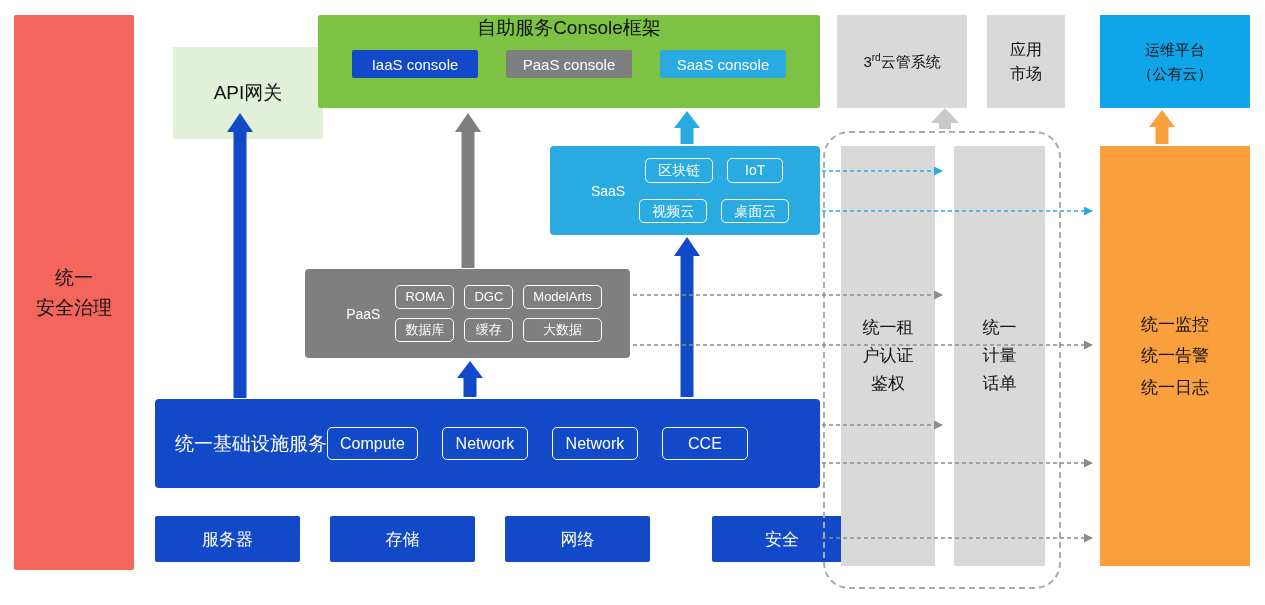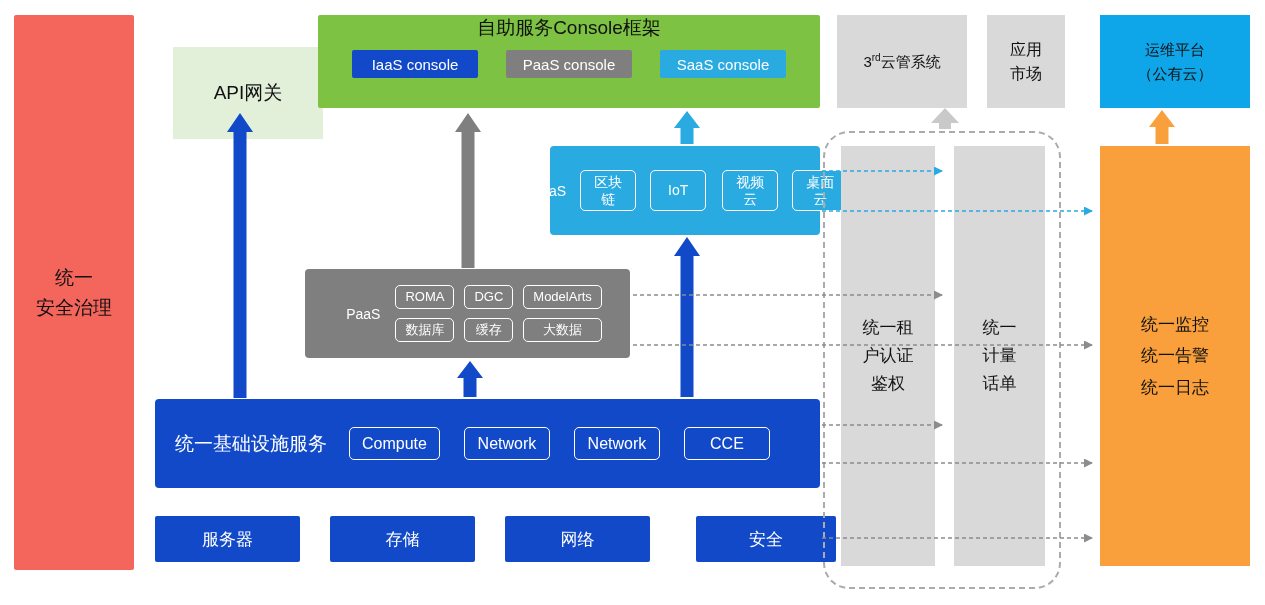--- a/index.html
+++ b/index.html
@@ -26,46 +26,46 @@
   .btn-saas{background:#29ABE2;}
   #third-cloud{left:837px;top:15px;width:130px;height:93px;background:#D9D9D9;font-size:15px;}
   #third-cloud sup{font-size:10px;}
   #app-market{left:987px;top:15px;width:78px;height:93px;background:#D9D9D9;font-size:16px;line-height:1.5;}
   #om-platform{left:1100px;top:15px;width:150px;height:93px;background:#0ea5e9;font-size:15px;line-height:1.55;}
 
   
   #saas-box{left:550px;top:146px;width:270px;height:89px;background:#29ABE2;border-radius:4px;
             gap:14px;padding-left:10px;}
   .band-label{color:#fff;font-size:14px;text-align:center;}
-  .chip-col{display:flex;flex-direction:row;gap:16px;}
+  .chip-col{display:flex;flex-direction:column;gap:16px;}
   .chip-row{display:flex;gap:14px;justify-content:center;}
   .chip{border:1.5px solid #fff;border-radius:5px;color:#fff;display:inline-flex;
         align-items:center;justify-content:center;padding:3px 12px;font-size:14px;
         line-height:1.2;box-sizing:border-box;}
   .chip-cyan{background:#29ABE2;min-width:56px;}
 
   
   #paas-box{left:305px;top:269px;width:325px;height:89px;background:#7F7F7F;border-radius:4px;
             gap:15px;padding-left:13px;}
   .chip-grid{display:grid;grid-template-columns:repeat(3,auto);gap:9px 10px;}
   .chip-gray{background:#7F7F7F;font-size:13px;min-width:44px;padding:3px 9px;}
 
   
   #infra-bar{left:155px;top:399px;width:665px;height:89px;background:#1149C8;border-radius:4px;
-             justify-content:flex-start;gap:22px;padding:0 20px;}
+             justify-content:flex-start;padding:0 20px;}
   #infra-label{color:#fff;font-size:19px;white-space:nowrap;}
   .infra-chips{display:flex;gap:24px;}
   .chip-blue{background:#1149C8;font-size:16px;min-width:86px;padding:6px 12px;}
 
   
   .res-box{top:516px;height:46px;background:#1149C8;color:#fff;font-size:17px;border-radius:2px;}
   #res-0{left:155px;width:145px;}
   #res-1{left:330px;width:145px;}
   #res-2{left:505px;width:145px;}
-  #res-3{left:696px;width:140px;}
+  #res-3{left:712px;width:140px;}
 
   
   #dashed-frame{left:823px;top:131px;width:238px;height:458px;border:2px dashed #ABABAB;
                 border-radius:26px;background:transparent;}
   #auth-bar{left:841px;top:146px;width:94px;height:420px;background:#D9D9D9;font-size:17px;line-height:1.65;}
   #billing-bar{left:954px;top:146px;width:91px;height:420px;background:#D9D9D9;font-size:17px;line-height:1.65;}
   #monitor-bar{left:1100px;top:146px;width:150px;height:420px;background:#F9A03C;font-size:17px;line-height:1.85;}
 
   #connector-layer{position:absolute;left:0;top:0;pointer-events:none;}
 </style>

